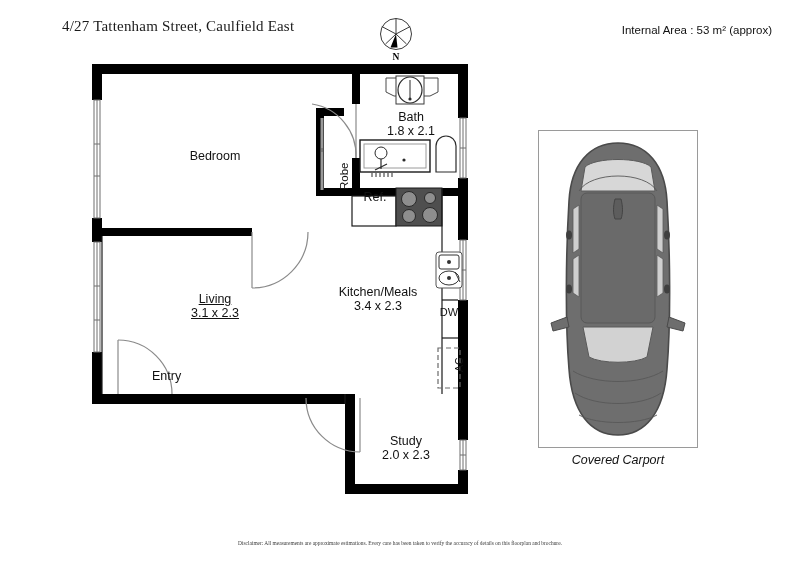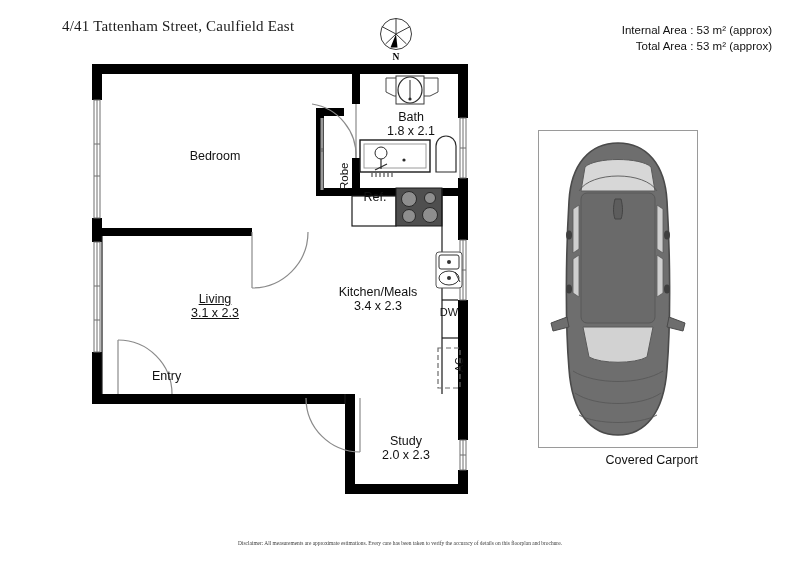--- a/index.html
+++ b/index.html
@@ -31,35 +31,34 @@
   .rlabel .nm{display:block;font-size:12.5px;}
   .rlabel .dm{display:block;font-size:12.5px;}
   .small{font-size:11px;}
 
   .vlabel{position:absolute;font-size:11.5px;color:#111;white-space:nowrap;
           transform-origin:0 0;}
 
   
   #carport-box{left:538px;top:130px;width:160px;height:318px;
                border:1px solid #9a9a9a;background:#fff;box-sizing:border-box;}
-  #carport-cap{left:538px;top:452px;width:160px;text-align:right;
-               font-size:12.5px;line-height:16px;color:#111;}
+  #carport-cap{left:538px;top:452px;width:160px;text-align:center;
+               font-size:12.5px;line-height:16px;color:#111;font-style:italic;}
 
   
   #disclaimer{left:0;top:540px;width:800px;text-align:center;
               font-family:"Liberation Serif",serif;font-size:5.4px;color:#3a3a3a;}
 </style>
 </head>
 <body>
 
-<div class="abs" id="title">4/41 Tattenham Street, Caulfield East</div>
+<div class="abs" id="title">4/27 Tattenham Street, Caulfield East</div>
 
 <div class="abs" id="area-block">
   <div>Internal Area : 53 m² (approx)</div>
-  <div>Total Area : 53 m² (approx)</div>
 </div>
 
 <div class="abs" id="compass">
   <svg width="44" height="40" viewBox="0 0 44 40">
     <circle cx="22" cy="20" r="15.5" fill="#ffffff" stroke="#3a3a3a" stroke-width="1"></circle>
     <line x1="22" y1="4.5" x2="22" y2="20" stroke="#3a3a3a" stroke-width="1"></line>
     <line x1="11.5" y1="30" x2="22" y2="20" stroke="#3a3a3a" stroke-width="1"></line>
     <line x1="32.5" y1="30" x2="22" y2="20" stroke="#3a3a3a" stroke-width="1"></line>
     <line x1="7.8" y1="12.5" x2="22" y2="20" stroke="#3a3a3a" stroke-width="1"></line>
     <line x1="36.2" y1="12.5" x2="22" y2="20" stroke="#3a3a3a" stroke-width="1"></line>

